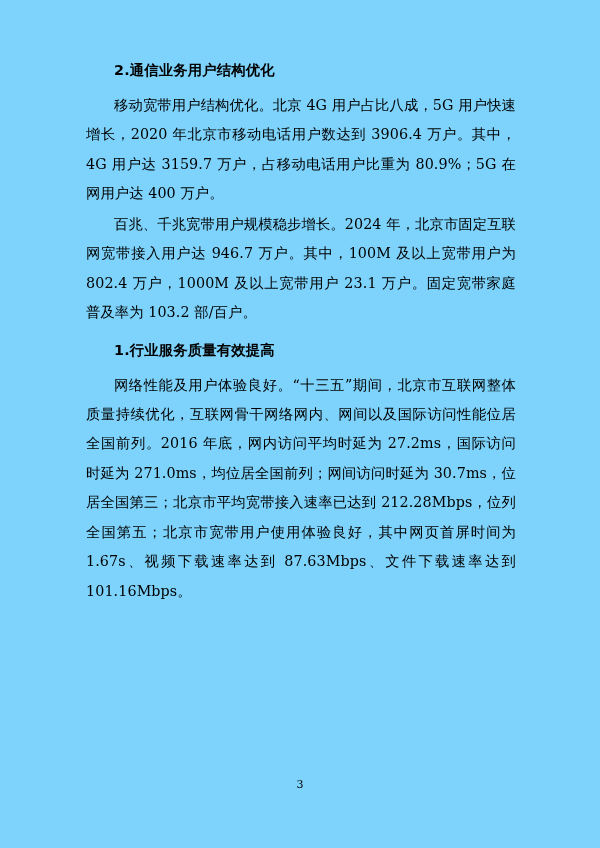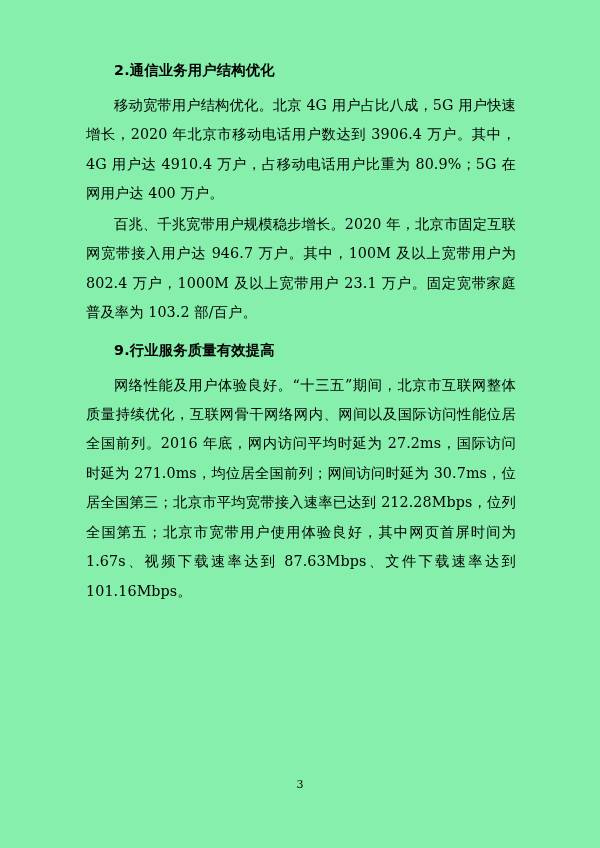--- a/index.html
+++ b/index.html
@@ -7,21 +7,21 @@
     padding: 0;
     background: #b8b8b8;
   }
   body {
     font-family: "DejaVu Serif", "Liberation Serif", serif;
   }
   .page {
     position: relative;
     width: 600px;
     height: 848px;
-    background: #86efac;
+    background: #7dd3fc;
     overflow: hidden;
     box-sizing: border-box;
   }
   .content {
     position: absolute;
     left: 86px;
     top: 58px;
     width: 430px;
   }
   .heading {
@@ -60,28 +60,28 @@
 </head>
 <body>
 
 <div class="page">
   <div class="content">
 
     <div class="heading">2.通信业务用户结构优化</div>
 
     <div class="spacer-sm"></div>
 
-    <p class="para">移动宽带用户结构优化。北京 4G 用户占比八成，5G 用户快速增长，2020 年北京市移动电话用户数达到 3906.4 万户。其中，4G 用户达 4910.4 万户，占移动电话用户比重为 80.9%；5G 在网用户达 400 万户。</p>
+    <p class="para">移动宽带用户结构优化。北京 4G 用户占比八成，5G 用户快速增长，2020 年北京市移动电话用户数达到 3906.4 万户。其中，4G 用户达 3159.7 万户，占移动电话用户比重为 80.9%；5G 在网用户达 400 万户。</p>
 
-    <p class="para">百兆、千兆宽带用户规模稳步增长。2020 年，北京市固定互联网宽带接入用户达 946.7 万户。其中，100M 及以上宽带用户为 802.4 万户，1000M 及以上宽带用户 23.1 万户。固定宽带家庭普及率为 103.2 部/百户。</p>
+    <p class="para">百兆、千兆宽带用户规模稳步增长。2024 年，北京市固定互联网宽带接入用户达 946.7 万户。其中，100M 及以上宽带用户为 802.4 万户，1000M 及以上宽带用户 23.1 万户。固定宽带家庭普及率为 103.2 部/百户。</p>
 
 
     <div class="spacer-md"></div>
 
-    <div class="heading">9.行业服务质量有效提高</div>
+    <div class="heading">1.行业服务质量有效提高</div>
 
     <div class="spacer-sm"></div>
 
     <p class="para">网络性能及用户体验良好。“十三五”期间，北京市互联网整体质量持续优化，互联网骨干网络网内、网间以及国际访问性能位居全国前列。2016 年底，网内访问平均时延为 27.2ms，国际访问时延为 271.0ms，均位居全国前列；网间访问时延为 30.7ms，位居全国第三；北京市平均宽带接入速率已达到 212.28Mbps，位列全国第五；北京市宽带用户使用体验良好，其中网页首屏时间为 1.67s、视频下载速率达到 87.63Mbps、文件下载速率达到 101.16Mbps。</p>
 
   </div>
 
   <div class="page-number">3</div>
 </div>
 

